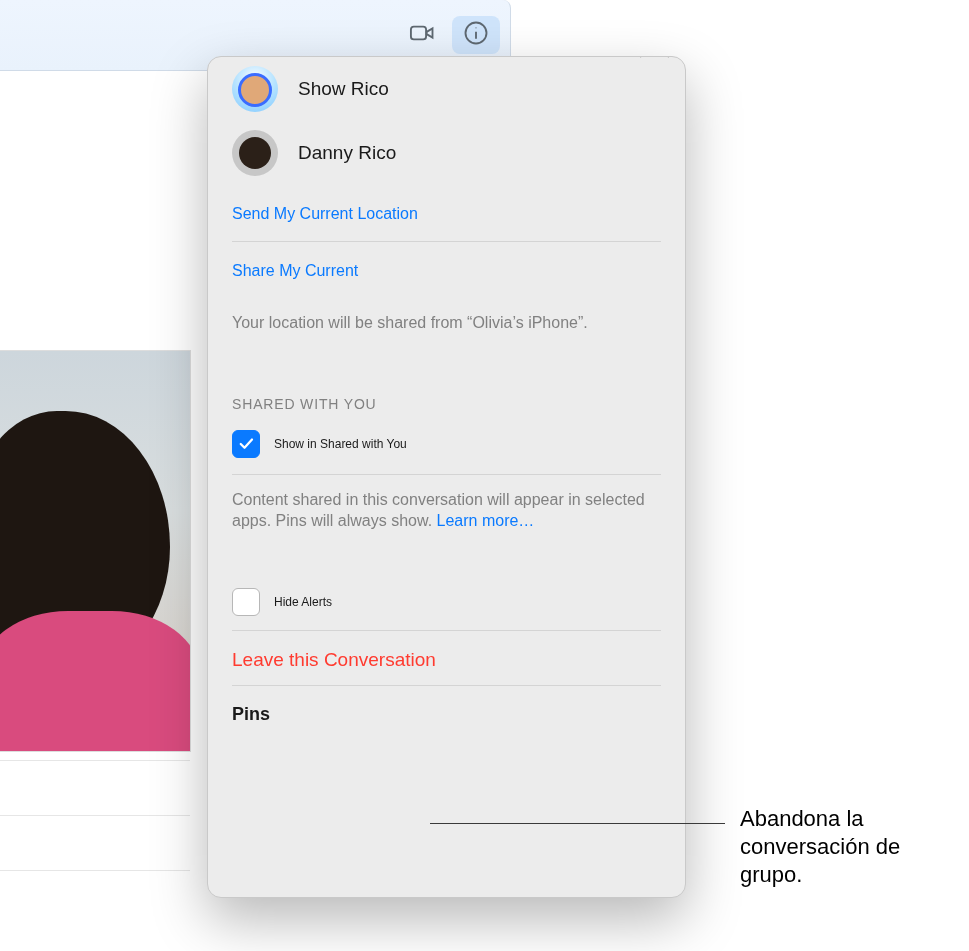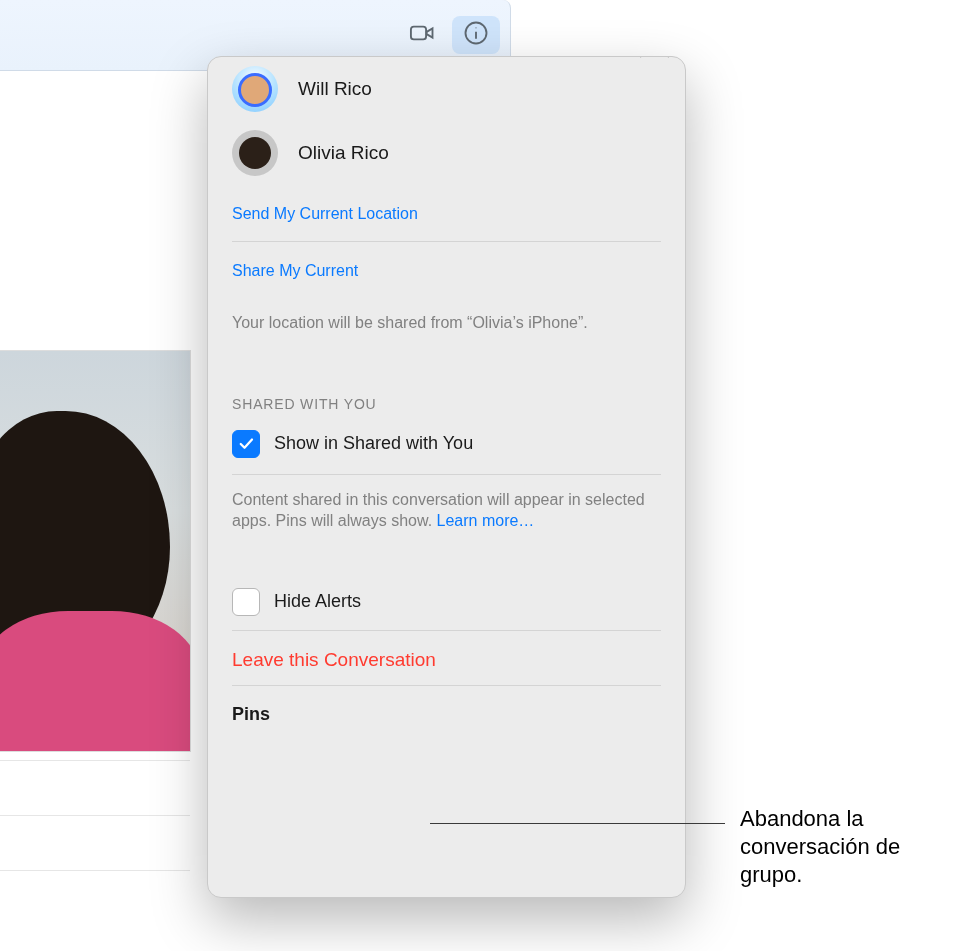--- a/index.html
+++ b/index.html
@@ -72,21 +72,21 @@
   .add-label{font-size:20px;color:var(--link);}
   .divider{height:1px;background:var(--divider);margin:0;}
   .link-row{padding:20px 0 18px 0;color:var(--link);font-size:16px;cursor:pointer;}
   .caption{font-size:16px;color:var(--text-muted);padding:14px 0 10px 0;line-height:1.35;}
   .section-label{font-size:14px;letter-spacing:.06em;color:var(--text-muted);padding:52px 0 14px 0;}
   .check-row{display:flex;align-items:center;gap:14px;padding:4px 0 16px 0;}
   .checkbox{width:26px;height:26px;border-radius:6px;border:1px solid #b7b7b7;background:#fff;display:flex;align-items:center;justify-content:center;flex:0 0 26px;}
   .checkbox.checked{background:var(--checkbox-blue);border-color:var(--checkbox-blue);}
   .checkbox svg{width:18px;height:18px;stroke:#fff;fill:none;stroke-width:3;stroke-linecap:round;stroke-linejoin:round;display:none;}
   .checkbox.checked svg{display:block;}
-  .check-label{font-size:18px;}
+  .check-label{font-size:12px;}
   .learn-more{color:var(--link);cursor:pointer;}
   .spacer-46{height:46px;}
   .danger-row{padding:18px 0 14px 0;color:var(--danger);font-size:19px;cursor:pointer;}
   .pins-label{font-size:18px;font-weight:600;padding:18px 0 8px 0;}
   
   .callout-line{position:absolute;left:430px;top:823px;width:295px;height:1px;background:#3a3a3a;}
   .callout-text{position:absolute;left:740px;top:805px;width:220px;font-size:22px;line-height:1.28;color:#000000;}
 </style>
 </head>
 <body>
@@ -124,26 +124,26 @@
     <div></div>
 </div>
 
 <div class="popover">
   <div class="arrow"></div>
   <div class="scroll">
 
 
     <div class="member">
       <div class="avatar av-will"></div>
-      <div class="m-name">Will Rico</div>
+      <div class="m-name">Show Rico</div>
     </div>
 
     <div class="member">
       <div class="avatar av-danny"></div>
-      <div class="m-name">Olivia Rico</div>
+      <div class="m-name">Danny Rico</div>
     </div>
 
 
     <div class="link-row">Send My Current Location</div>
     <div class="divider"></div>
     <div class="link-row">Share My Current</div>
     <div class="caption">Your location will be shared from “Olivia’s iPhone”.</div>
 
     <div class="section-label">SHARED WITH YOU</div>
     <div class="check-row">

